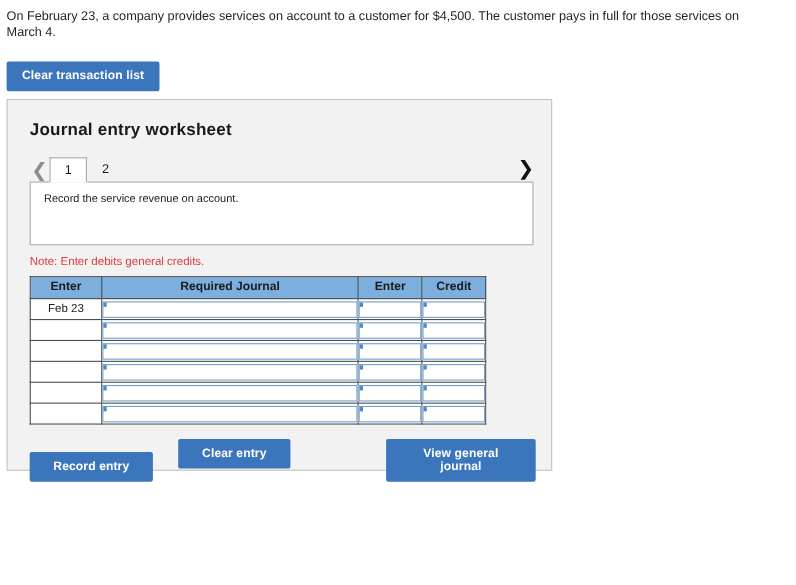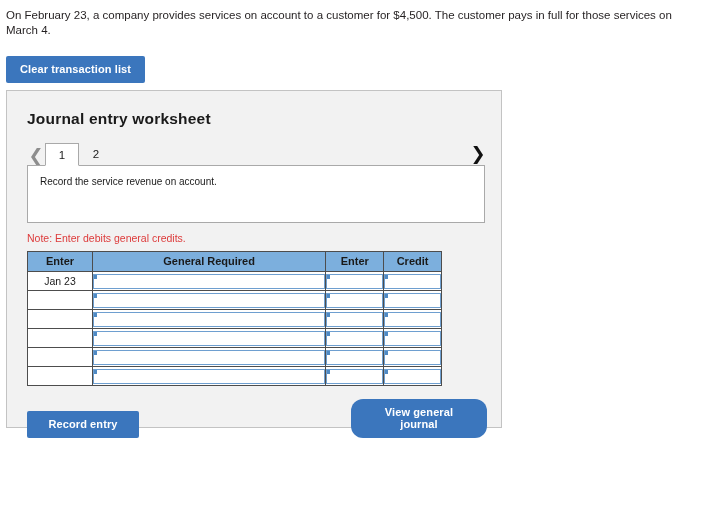--- a/index.html
+++ b/index.html
@@ -229,21 +229,20 @@
     position: absolute;
     left: 155px;
     top: 0;
     width: 102px;
   }
   #view-general-journal-button {
     position: absolute;
     left: 344px;
     top: 0;
     width: 136px;
-    border-radius: 12px;
   }
 </style>
 </head>
 <body>
 
 <div id="problem-statement">
   <div class="prob-line">On February 23, a company provides services on account to a customer for $4,500. The customer pays in full for those services on March 4.</div>
   <div id="instruction-block">
   </div>
 </div>
@@ -274,28 +273,28 @@
     <table id="journal-table">
       <colgroup>
         <col class="c-date">
           <col class="c-gj">
           <col class="c-debit">
           <col class="c-credit">
       </colgroup>
       <thead>
         <tr>
           <th>Enter</th>
-          <th>General Required</th>
+          <th>Required Journal</th>
           <th>Enter</th>
           <th>Credit</th>
         </tr>
       </thead>
       <tbody>
         <tr>
-          <td class="date-cell">Jan 23</td>
+          <td class="date-cell">Feb 23</td>
           <td class="field-cell">
               <span class="cell-input"></span>
             </td>
           <td class="field-cell">
               <span class="cell-input"></span>
             </td>
           <td class="field-cell">
               <span class="cell-input"></span>
             </td>
         </tr>
@@ -358,16 +357,17 @@
           <td class="field-cell">
               <span class="cell-input"></span>
             </td>
         </tr>
       </tbody>
     </table>
   </div>
 
   <div id="worksheet-buttons">
     <button class="btn-blue" id="record-entry-button">Record entry</button>
+    <button class="btn-blue" id="clear-entry-button">Clear entry</button>
     <button class="btn-blue" id="view-general-journal-button">View general journal</button>
   </div>
 
 </div>
 
 </body></html>

